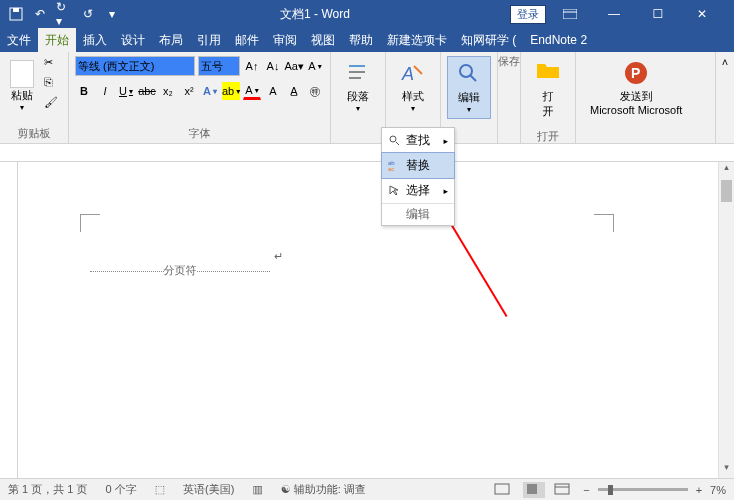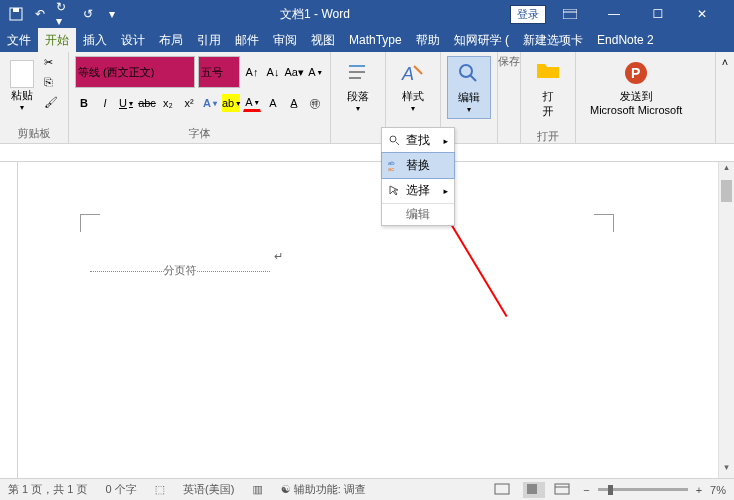--- a/index.html
+++ b/index.html
@@ -17,21 +17,21 @@
 .ribbon { height: 92px; background: #f1f1f1; border-bottom: 1px solid #d4d4d4; display: flex; font-size: 11px; }
 .ribbon-group { border-right: 1px solid #d4d4d4; display: flex; flex-direction: column; }
 .ribbon-body { flex: 1; display: flex; align-items: flex-start; padding: 4px 6px; gap: 6px; }
 .ribbon-label { text-align: center; font-size: 11px; color: #666; padding: 2px 0; }
 .clipboard-btn { display: flex; flex-direction: column; align-items: center; padding: 4px; }
 .clipboard-btn .big-icon { width: 24px; height: 28px; background: #fff; border: 1px solid #ccc; position: relative; }
 .mini-icons { display: flex; flex-direction: column; gap: 4px; }
 .mini-icon { width: 18px; height: 16px; }
 .font-group { min-width: 200px; }
 .font-row { display: flex; gap: 3px; align-items: center; margin-bottom: 3px; }
-.font-select { border: 1px solid #c0c0c0; background: #be185d; height: 32px; font-size: 11px; padding: 0 2px; }
+.font-select { border: 1px solid #c0c0c0; background: #3b82f6; height: 20px; font-size: 11px; padding: 0 2px; }
 .font-name { width: 120px; }
 .font-size { width: 42px; }
 .tiny-btn { width: 18px; height: 18px; border: 1px solid transparent; display: inline-flex; align-items: center; justify-content: center; font-size: 11px; }
 .tiny-btn.bold { font-weight: bold; }
 .tiny-btn.italic { font-style: italic; }
 .tiny-btn.underline { text-decoration: underline; }
 .tiny-btn.strike { text-decoration: line-through; }
 .dropdown-arrow::after { content: "▾"; font-size: 8px; margin-left: 2px; }
 .big-btn { display: flex; flex-direction: column; align-items: center; padding: 4px 8px; text-align: center; }
 .big-btn-icon { width: 26px; height: 26px; margin-bottom: 3px; }
@@ -98,24 +98,23 @@
 <div class="tabs">
   <div class="tab">文件</div>
   <div class="tab active">开始</div>
   <div class="tab">插入</div>
   <div class="tab">设计</div>
   <div class="tab">布局</div>
   <div class="tab">引用</div>
   <div class="tab">邮件</div>
   <div class="tab">审阅</div>
   <div class="tab">视图</div>
-  <div class="tab">MathType</div>
   <div class="tab">帮助</div>
+  <div class="tab">新建选项卡</div>
   <div class="tab">知网研学 (</div>
-  <div class="tab">新建选项卡</div>
   <div class="tab">EndNote 2</div>
 
 </div>
 
 <div class="ribbon">
   <div class="ribbon-group">
     <div class="ribbon-body">
       <div class="clipboard-btn">
         <div class="big-icon"></div>
         <span>粘贴</span>

